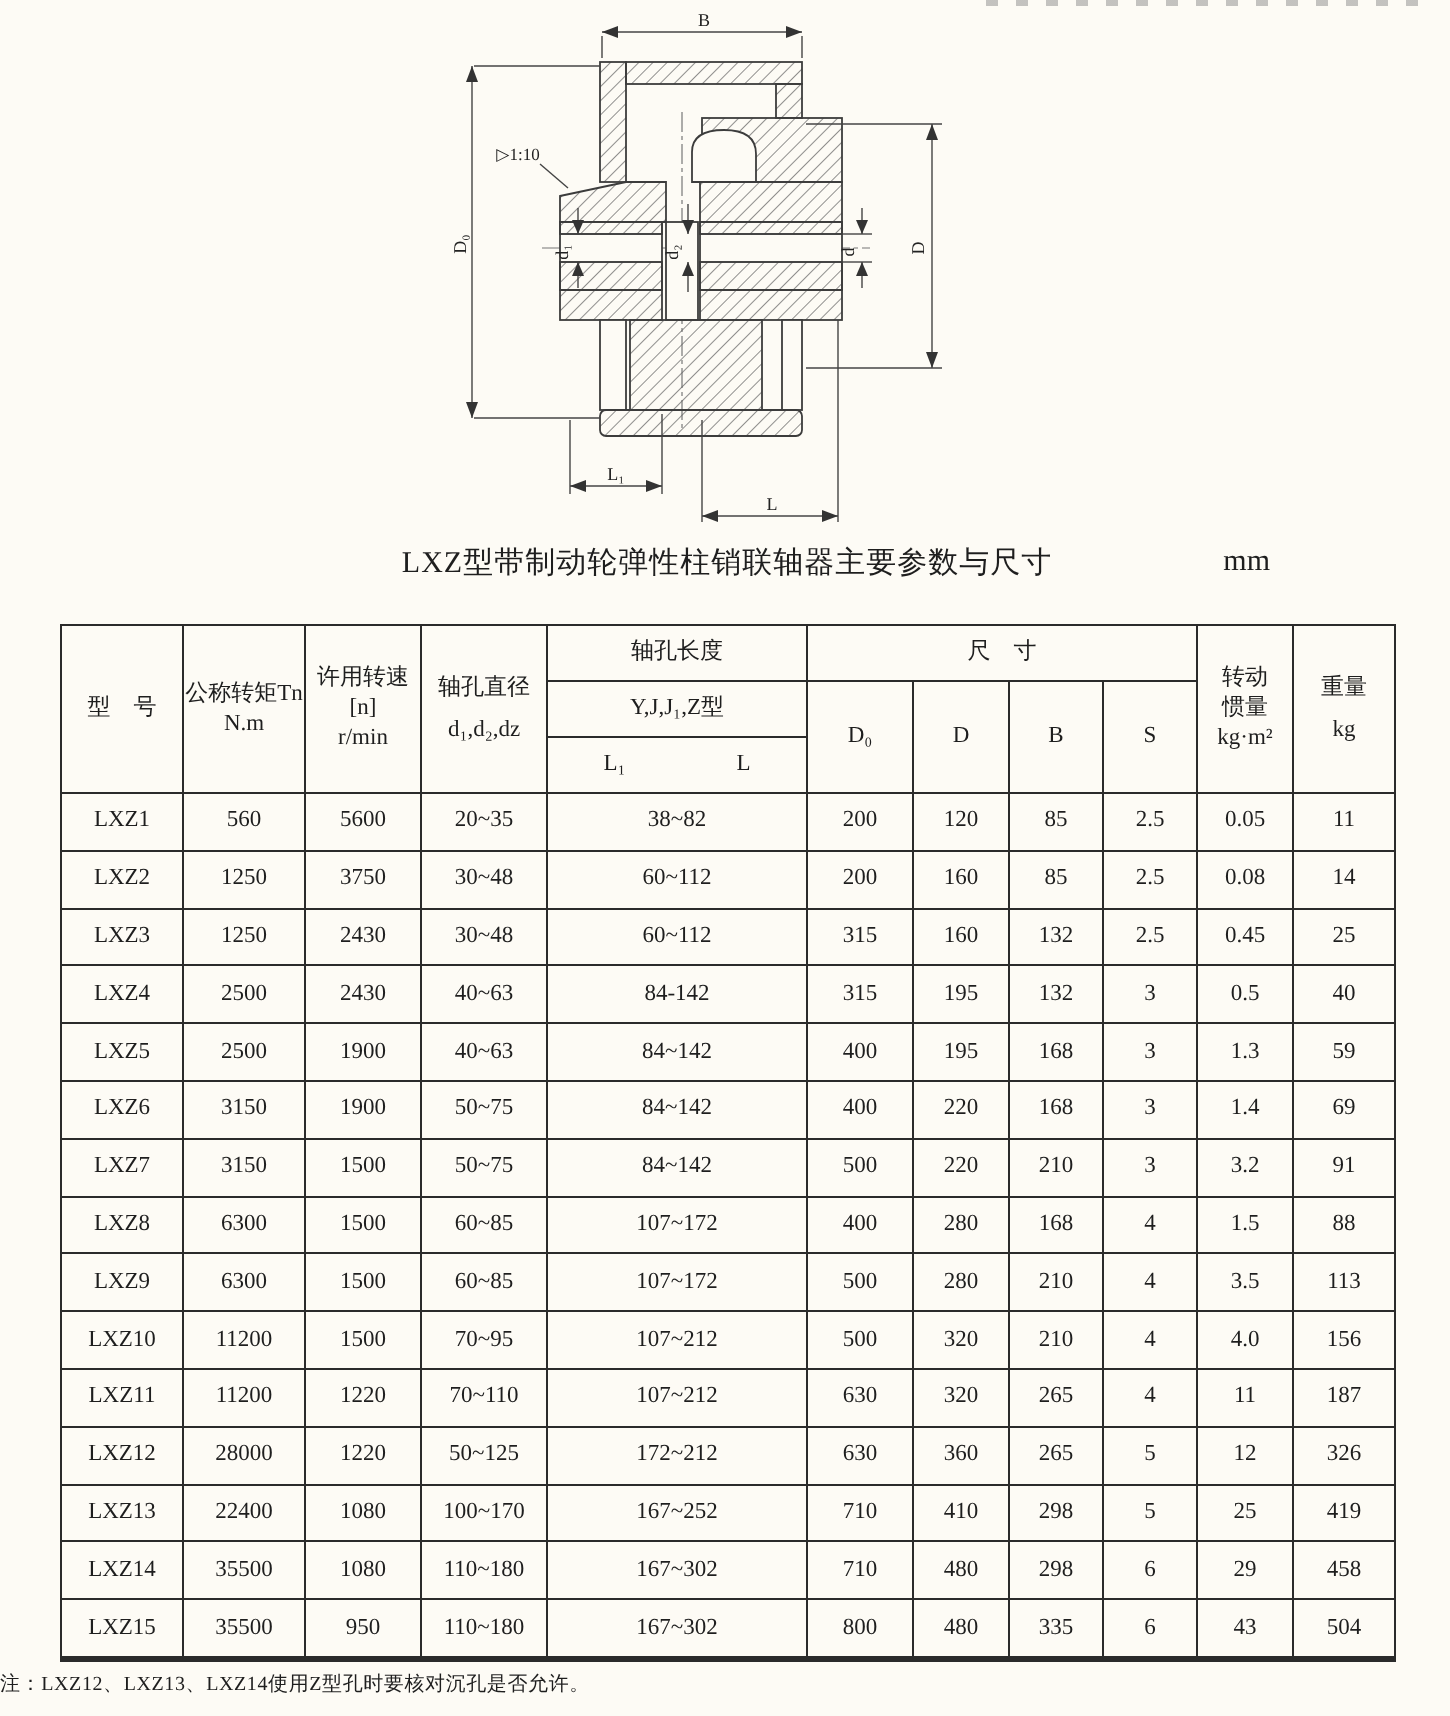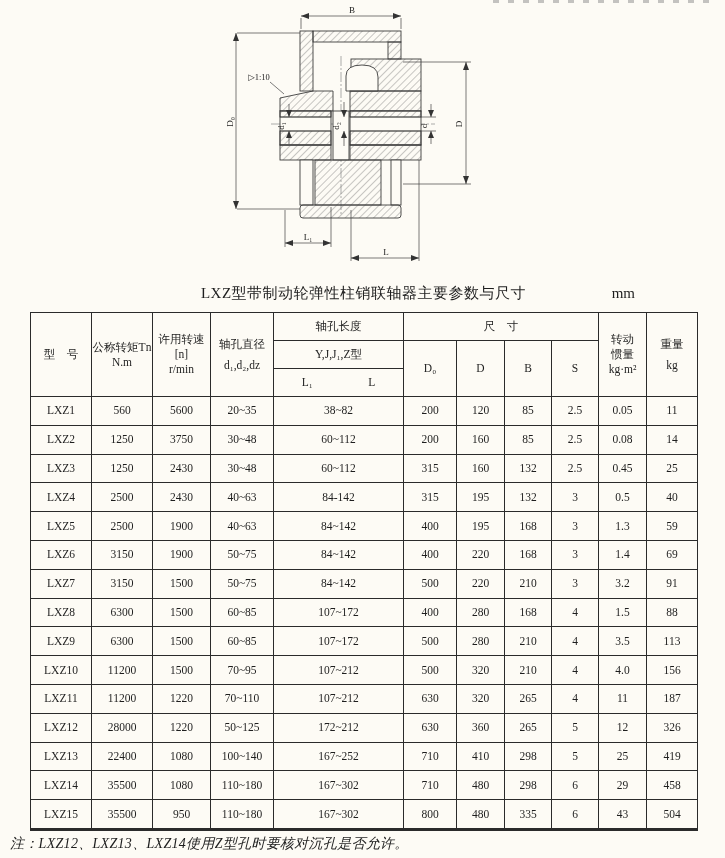--- a/index.html
+++ b/index.html
@@ -7,37 +7,37 @@
     width:725px;height:858px;position:relative;overflow:hidden;
     background:#fdfbf5;color:#1e1e1e;
     font-family:"Liberation Serif","DejaVu Serif",serif;
   }
   .page{position:absolute;inset:0;}
   .edge-fragment{
     position:absolute;left:493px;top:0;width:216px;height:3px;opacity:.5;
     background:repeating-linear-gradient(90deg,#8a8a8a 0 6px,transparent 6px 15px);
   }
   .drawing{position:absolute;left:223px;top:0;width:272px;height:270px;}
-  .title-row{position:absolute;left:30px;top:284px;width:667px;height:20px;text-align:center;}
+  .title-row{position:absolute;left:30px;top:272px;width:667px;height:20px;text-align:center;}
   .doc-title{font-size:15px;letter-spacing:.5px;}
   .unit{position:absolute;right:62px;top:1px;font-size:15px;}
   table.params{
     position:absolute;left:30px;top:312px;border-collapse:collapse;table-layout:fixed;
     font-size:11.5px;border:1.5px solid #2b2b2b;border-bottom-width:3px;
   }
   .params th,.params td{
     border:1px solid #2b2b2b;text-align:center;vertical-align:middle;
     padding:0;font-weight:normal;line-height:1.3;overflow:hidden;
   }
   .params thead tr{height:28px;}
   .params tbody td{height:27.8px;}
   .hl{display:block;}
   .hl-gap{display:block;margin-top:6px;text-align:center;}
   .lsplit{display:flex;justify-content:space-around;align-items:center;}
-  .footnote{position:absolute;left:10px;top:835px;font-size:14px;letter-spacing:.3px;font-style:italic;}
+  .footnote{position:absolute;left:0;top:835px;font-size:10px;letter-spacing:.3px;}
   svg text{font-family:"Liberation Serif","DejaVu Serif",serif;fill:#222;}
 </style>
 </head>
 <body>
 
 <div class="page">
 
   <div class="edge-fragment"></div>
 
   <div class="drawing">
@@ -356,21 +356,21 @@
           <td>360</td>
           <td>265</td>
           <td>5</td>
           <td>12</td>
           <td>326</td>
         </tr>
         <tr>
           <td>LXZ13</td>
           <td>22400</td>
           <td>1080</td>
-          <td>100~140</td>
+          <td>100~170</td>
           <td>167~252</td>
           <td>710</td>
           <td>410</td>
           <td>298</td>
           <td>5</td>
           <td>25</td>
           <td>419</td>
         </tr>
         <tr>
           <td>LXZ14</td>

